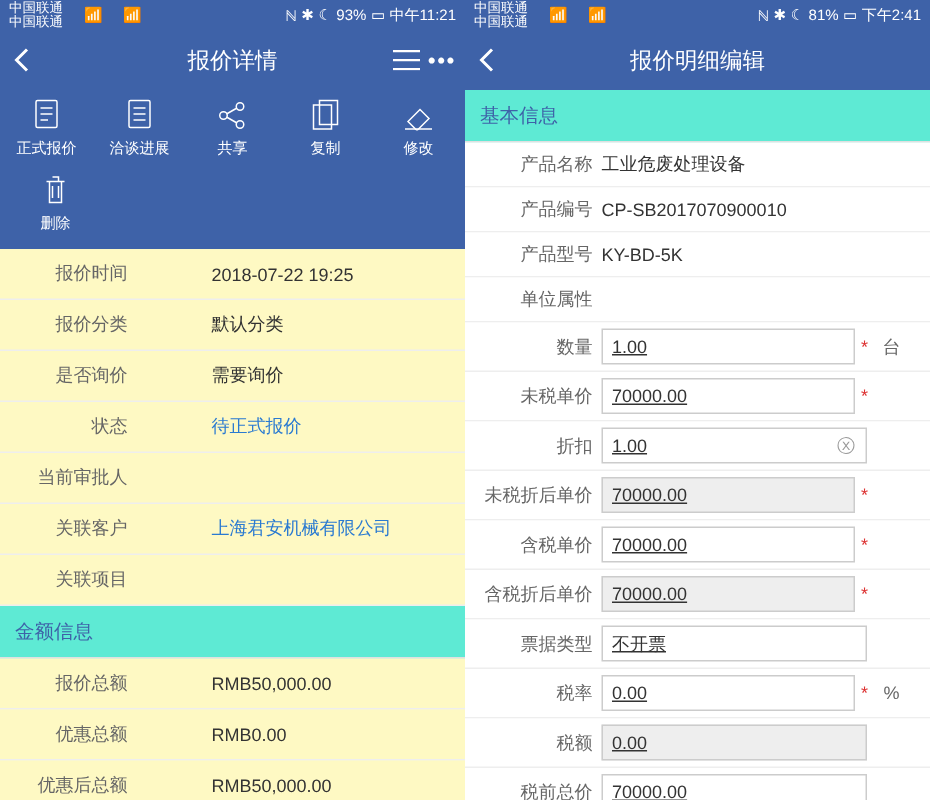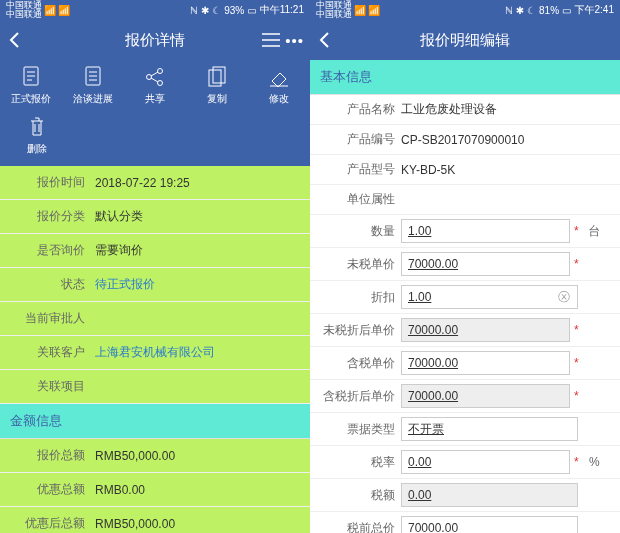--- a/index.html
+++ b/index.html
@@ -2,36 +2,36 @@
 <html><head>
 <meta charset="utf-8">
 <style>
   * { margin: 0; padding: 0; box-sizing: border-box; }
   body { background: #fff; font-family: -apple-system, "Helvetica Neue", Arial, sans-serif; font-size: 12px; color: #333; width: 620px; height: 533px; overflow: hidden; }
   .wrap { display: flex; width: 620px; }
   .phone { width: 310px; height: 533px; display: flex; flex-direction: column; background: #f0f0f0; overflow: hidden; }
   .status-bar { background: #3b5998; background: #4169b8; color: #fff; height: 20px; display: flex; align-items: center; justify-content: space-between; padding: 0 6px; font-size: 10px; }
   .phone.left .status-bar, .phone.left .title-bar, .phone.left .toolbar { background: #3e62a8; }
   .phone.right .status-bar, .phone.right .title-bar { background: #3e62a8; }
-  .status-left { display: flex; align-items: center; gap: 2px; }
+  .status-left { display: flex; align-items: center; gap: 14px; }
   .status-right { display: flex; align-items: center; gap: 3px; }
   .carrier { font-size: 9px; line-height: 9px; }
   .title-bar { color: #fff; height: 40px; display: flex; align-items: center; justify-content: center; position: relative; font-size: 15px; }
   .back-btn { position: absolute; left: 8px; top: 0; height: 40px; display: flex; align-items: center; }
   .menu-btn { position: absolute; right: 30px; top: 0; height: 40px; display: flex; align-items: center; }
   .more-btn { position: absolute; right: 6px; top: 0; height: 40px; display: flex; align-items: center; letter-spacing: 1px; }
   .toolbar { display: flex; justify-content: space-around; padding: 6px 0 10px 0; }
   .tool-item { display: flex; flex-direction: column; align-items: center; color: #fff; font-size: 10px; gap: 4px; width: 50px; }
   .tool-icon { width: 22px; height: 22px; display: flex; align-items: center; justify-content: center; }
   .del-row { background: #3e62a8; padding: 0 0 10px 12px; }
   .del-item { display: flex; flex-direction: column; align-items: center; color: #fff; font-size: 10px; gap: 4px; width: 50px; }
   .content { flex: 1; overflow-y: auto; background: #f5f5f5; }
   .content::-webkit-scrollbar{width:0}
   .section-header { background: #5eead4; color: #3e62a8; font-size: 13px; padding: 8px 10px; font-weight: 500; border-bottom: 1px solid #e0e0e0; }
-  .row { background: #bef264; display: flex; align-items: center; padding: 8px 10px; border-bottom: 1px solid #eee; font-size: 12px; min-height: 34px; }
+  .row { background: #fef9c3; display: flex; align-items: center; padding: 8px 10px; border-bottom: 1px solid #eee; font-size: 12px; min-height: 34px; gap: 46px; }
   .row-label { width: 75px; text-align: right; color: #666; margin-right: 10px; flex-shrink:0; }
   .row-value { flex: 1; color: #333; }
   .row-value.link { color: #2a7ad1; }
   .row-value.blue { color: #2a7ad1; }
   
   .frow { background: #fff; display: flex; align-items: center; padding: 4px 18px 4px 0; border-bottom: 1px solid #eee; font-size: 12px; min-height: 30px; }
   .flabel { width: 85px; text-align: right; color: #666; margin-right: 6px; flex-shrink:0; white-space:nowrap; }
   .finput { flex: 1; height: 24px; border: 1px solid #ccc; padding: 0 6px; font-size: 12px; color: #333; text-decoration: underline; }
   .finput.ro { background: #eee; }
   .req { color: #d33; margin: 0 4px; }

